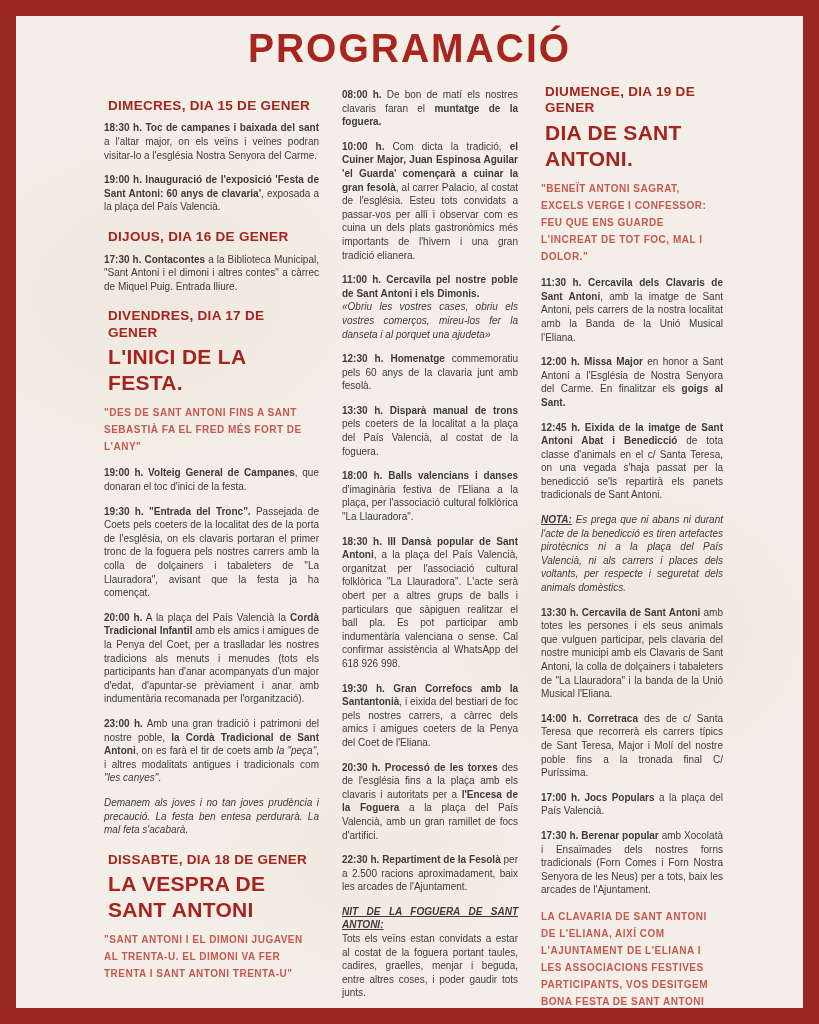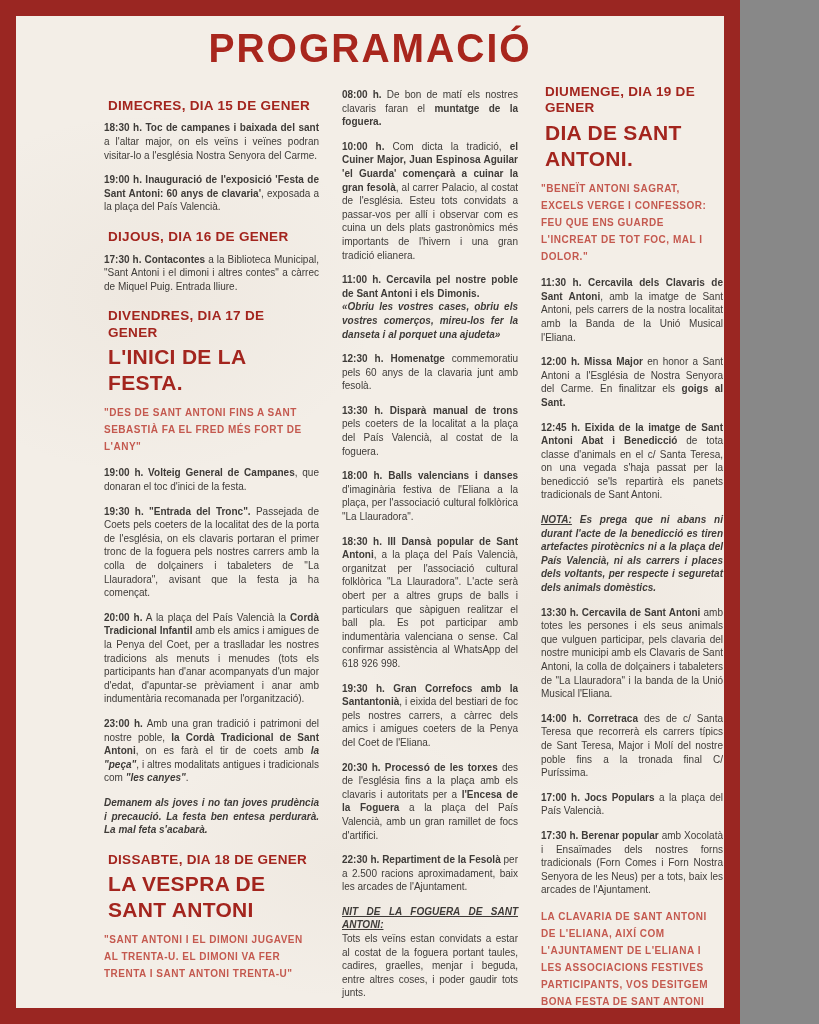--- a/index.html
+++ b/index.html
@@ -1,18 +1,18 @@
 <!DOCTYPE html>
 <html><head>
 <meta charset="utf-8">
 <style>
   html,body { margin:0; padding:0; background:#888; }
   .page {
     position:relative;
-    width:740px; height:1024px;
+    width:819px; height:1024px;
     box-sizing:border-box;
     border:16px solid #9a2622;
     background-color:#f3eee7;
     background-image:
       radial-gradient(ellipse 340px 260px at 18% 28%, rgba(176,152,128,0.07), transparent 70%),
       radial-gradient(ellipse 300px 240px at 78% 62%, rgba(176,152,128,0.08), transparent 70%),
       radial-gradient(ellipse 260px 200px at 45% 85%, rgba(176,152,128,0.06), transparent 70%);
     overflow:hidden;
     font-family:"Liberation Sans", sans-serif;
     color:#3e3b38;
@@ -54,21 +54,21 @@
     letter-spacing:0.5px;
     margin:9px 0 11px;
   }
   .entry {
     font-size:10px;
     line-height:1.36;
     text-align:justify;
     margin:0 0 11px;
   }
   .b { font-weight:700; }
-  .i { font-style:italic;font-weight:bold; }
+  .i { font-style:italic; }
   .u { text-decoration:underline; }
   .logo { margin-top:12px; line-height:1; }
   .logo-line1 { font-size:43px; font-weight:800; color:#a78e6f; letter-spacing:2px; }
   .logo-line1 .tau { color:#8a8166; }
 </style>
 </head>
 <body>
 
 <div class="page">
   <div class="title">PROGRAMACIÓ</div>

